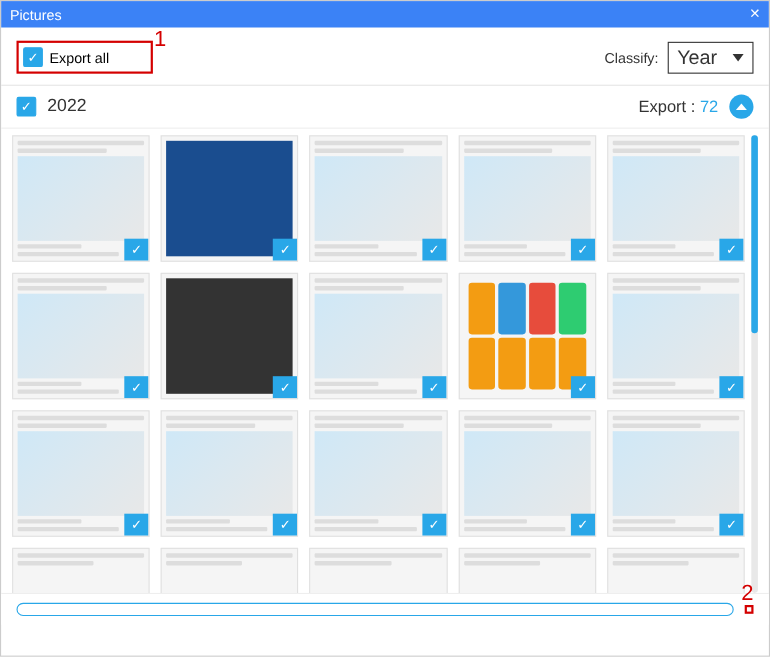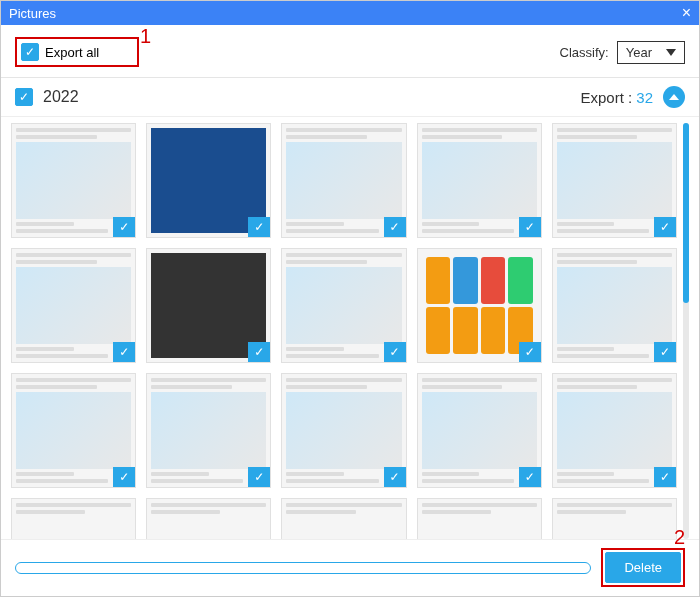--- a/index.html
+++ b/index.html
@@ -5,21 +5,21 @@
 * { box-sizing: border-box; margin: 0; padding: 0; }
 body { font-family: "Segoe UI", Arial, sans-serif; font-size: 13px; background: #fff; width: 700px; height: 597px; overflow: hidden; border: 1px solid #ccc; }
 .titlebar { background: #3b82f6; color: #fff; display: flex; align-items: center; justify-content: space-between; height: 24px; padding: 0 8px; font-size: 13px; }
 .titlebar .close { font-size: 16px; cursor: pointer; }
 .toolbar { display: flex; align-items: center; padding: 12px 14px 10px 14px; border-bottom: 1px solid #e5e5e5; }
 .checkbox { width: 18px; height: 18px; border: 1.5px solid #29a7e8; border-radius: 2px; display: inline-flex; align-items: center; justify-content: center; background: #29a7e8; color: #fff; font-size: 12px; }
 .checkall-wrap { display: flex; align-items: center; gap: 6px; border: 2.5px solid #d40000; padding: 4px 38px 4px 4px; margin-right: 6px; position: relative; }
 .annot1 { position: absolute; right: -14px; top: -14px; color: #d40000; font-size: 20px; font-weight: 400; }
 .hint { color: #666; margin-left: 28px; }
 .classify-wrap { margin-left: auto; display: flex; align-items: center; gap: 8px; color: #333; }
-.select { border: 1px solid #333; padding: 3px 8px; display: flex; align-items: center; gap: 14px; cursor: pointer; font-size: 13px; }
+.select { border: 1px solid #333; padding: 3px 8px; display: flex; align-items: center; gap: 14px; cursor: pointer; font-size: 18px; }
 .chevron { width: 0; height: 0; border-left: 5px solid transparent; border-right: 5px solid transparent; border-top: 7px solid #333; }
 .section-head { display: flex; align-items: center; padding: 8px 14px; border-bottom: 1px solid #eee; }
 .section-head .year { font-size: 16px; color: #333; margin-left: 10px; }
 .number-wrap { margin-left: auto; color: #333; font-size: 15px; }
 .number-wrap .num { color: #29a7e8; }
 .collapse-btn { width: 22px; height: 22px; border-radius: 50%; background: #29a7e8; display: inline-flex; align-items: center; justify-content: center; margin-left: 10px; cursor: pointer; }
 .collapse-btn .arrow-up { width: 0; height: 0; border-left: 5px solid transparent; border-right: 5px solid transparent; border-bottom: 6px solid #fff; }
 .grid-wrap { height: 422px; overflow: hidden; padding: 6px 10px 0 10px; display: flex; }
 .grid { display: grid; grid-template-columns: repeat(5, 1fr); gap: 10px; flex: 1; }
 .scrollbar { width: 6px; background: #e8e8e8; margin-left: 6px; border-radius: 3px; position: relative; }
@@ -64,21 +64,21 @@
       <span class="chevron"></span>
     </div>
   </div>
 </div>
 
 <div class="section-head">
   <span class="checkbox">✓</span>
   <span class="year">2022</span>
   <span class="number-wrap">
     <span>Export :</span>
-    <span class="num">32</span>
+    <span class="num">72</span>
   </span>
   <span class="collapse-btn">
     <span class="arrow-up"></span>
   </span>
 </div>
 
 <div class="grid-wrap">
   <div class="grid" id="grid">
       <div class="thumbcell">
         <div class="placeholder">
@@ -260,15 +260,14 @@
     </div>
   <div class="scrollbar">
     <div class="thumb"></div>
   </div>
 </div>
 
 <div class="bottom">
   <div class="progress"></div>
   <div class="delete-wrap">
     <span class="annot2">2</span>
-    <button class="btn primary">Delete</button>
   </div>
 </div>
 
 </body></html>

